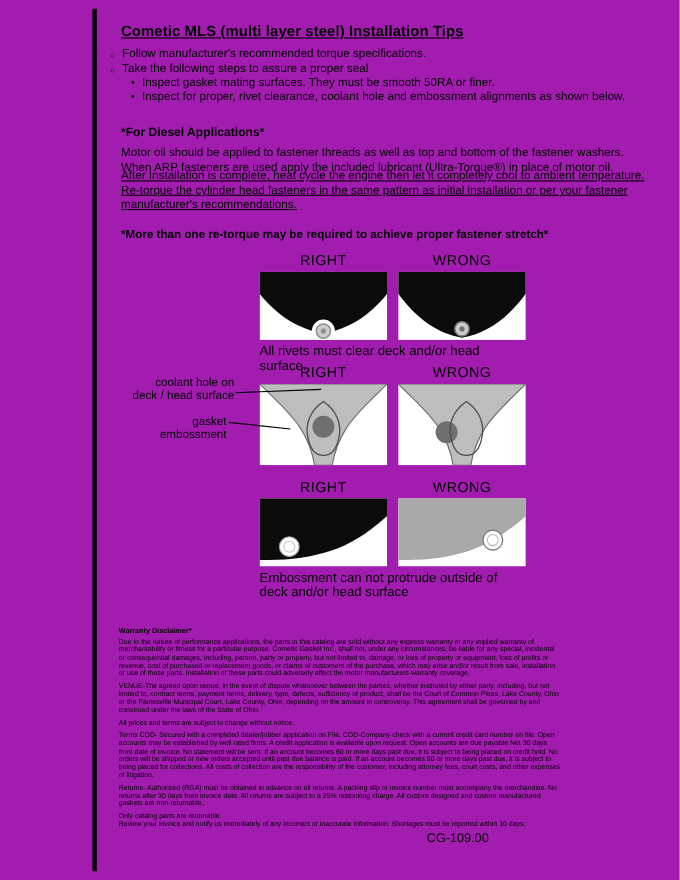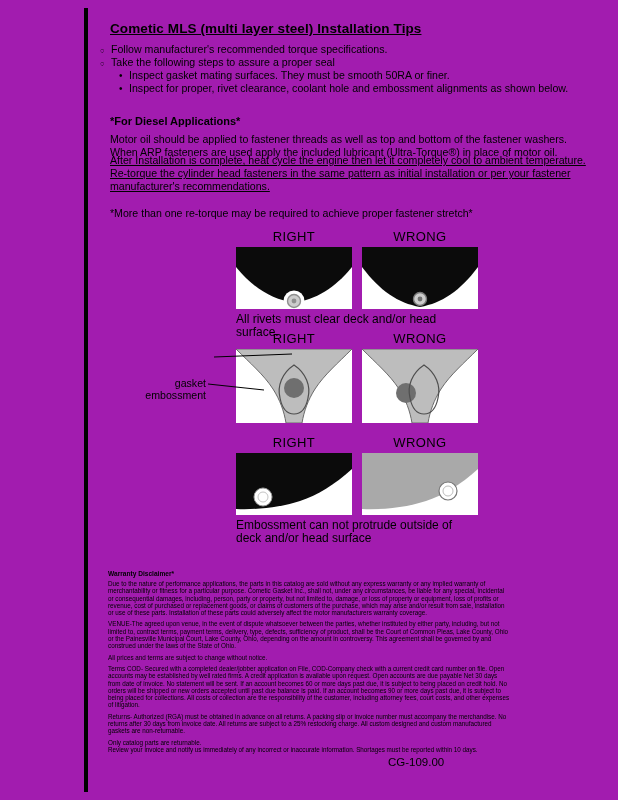--- a/index.html
+++ b/index.html
@@ -10,21 +10,21 @@
   .title { position:absolute; left:110px; top:21px; font-size:13.5px; font-weight:bold; text-decoration:underline; letter-spacing:0.1px; }
   .tips { position:absolute; left:100px; top:43px; width:482px; font-size:10.6px; line-height:13px; list-style:none; }
   .tip { position:relative; padding-left:11px; }
   .tip::before { content:"○"; position:absolute; left:0; top:1px; font-size:7.5px; }
   .subtip { position:relative; padding-left:29px; }
   .subtip::before { content:"•"; position:absolute; left:19px; top:0; font-size:10px; }
   .diesel-heading { position:absolute; left:110px; top:115px; font-size:11px; font-weight:bold; }
   .para { position:absolute; left:110px; width:482px; font-size:10.6px; line-height:13px; }
   .para1 { top:133px; }
   .para2 { top:154px;text-decoration:underline; }
-  .note { position:absolute; left:110px; top:207px; font-size:10.6px; }
+  .note { position:absolute; left:110px; top:207px; font-size:10.6px;font-weight:bold; }
   .fig { position:absolute; left:236px; width:242px; }
   .fig1 { top:229px; } .fig2 { top:331px; } .fig3 { top:435px; }
   .fig-headers { display:flex; gap:10px; margin-bottom:3px; }
   .fig-headers span { width:116px; text-align:center; font-size:13px; letter-spacing:0.4px; }
   .fig-panels { display:flex; gap:10px; }
   .fig-panels svg { display:block; }
   .fig-caption { margin-top:4px; font-size:12px; line-height:12.5px; }
   .fig3 .fig-caption { width:240px; }
   .callout { position:absolute; font-size:10.6px; line-height:12px; text-align:right; }
   .callout1 { left:118px; top:342px; width:95px; }
@@ -93,20 +93,24 @@
       </svg>
       <svg width="116" height="74" viewBox="0 0 116 74">
         <rect width="116" height="74" fill="#ffffff"></rect>
         <path d="M0,0 H116 C102,14 88,26 79,40 C72,51 68,62 66,74 H50 C48,62 44,51 37,40 C28,26 14,14 0,0 Z" fill="#bdbdbd" stroke="#6a6a6a" stroke-width="1"></path>
         <circle cx="44" cy="44" r="10" fill="#6f6f6f"></circle>
         <path d="M62,16 C74,24 79,37 76,49 C74,59 69,65 62,65 C55,65 50,59 48,49 C45,37 50,24 62,16 Z" fill="none" stroke="#4e4e4e" stroke-width="1.2"></path>
       </svg>
     </div>
   </div>
 
+  <div class="callout callout1">
+    <div>coolant hole on</div>
+    <div>deck / head surface</div>
+  </div>
   <div class="callout callout2">gasket embossment</div>
   <svg class="callout-lines" width="100" height="60" viewBox="0 0 100 60">
     <line x1="10" y1="19" x2="88" y2="16" stroke="#000" stroke-width="1"></line>
     <line x1="4" y1="46" x2="60" y2="52" stroke="#000" stroke-width="1"></line>
   </svg>
 
   <div class="fig fig3">
     <div class="fig-headers">
       <span>RIGHT</span>
       <span>WRONG</span>

